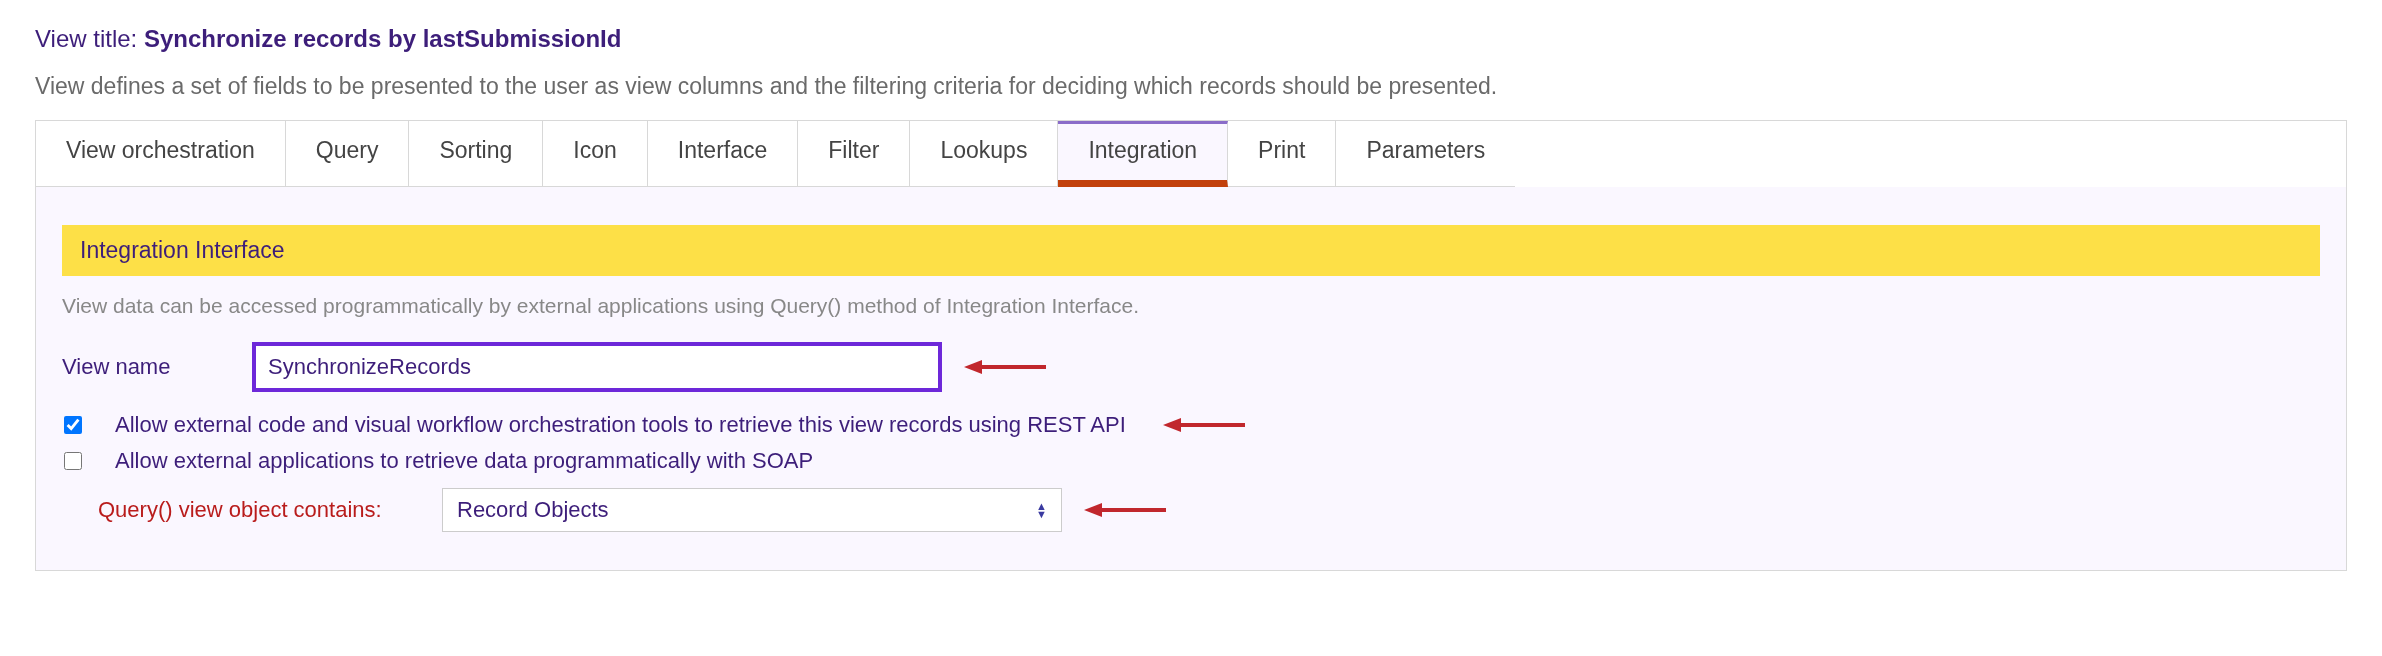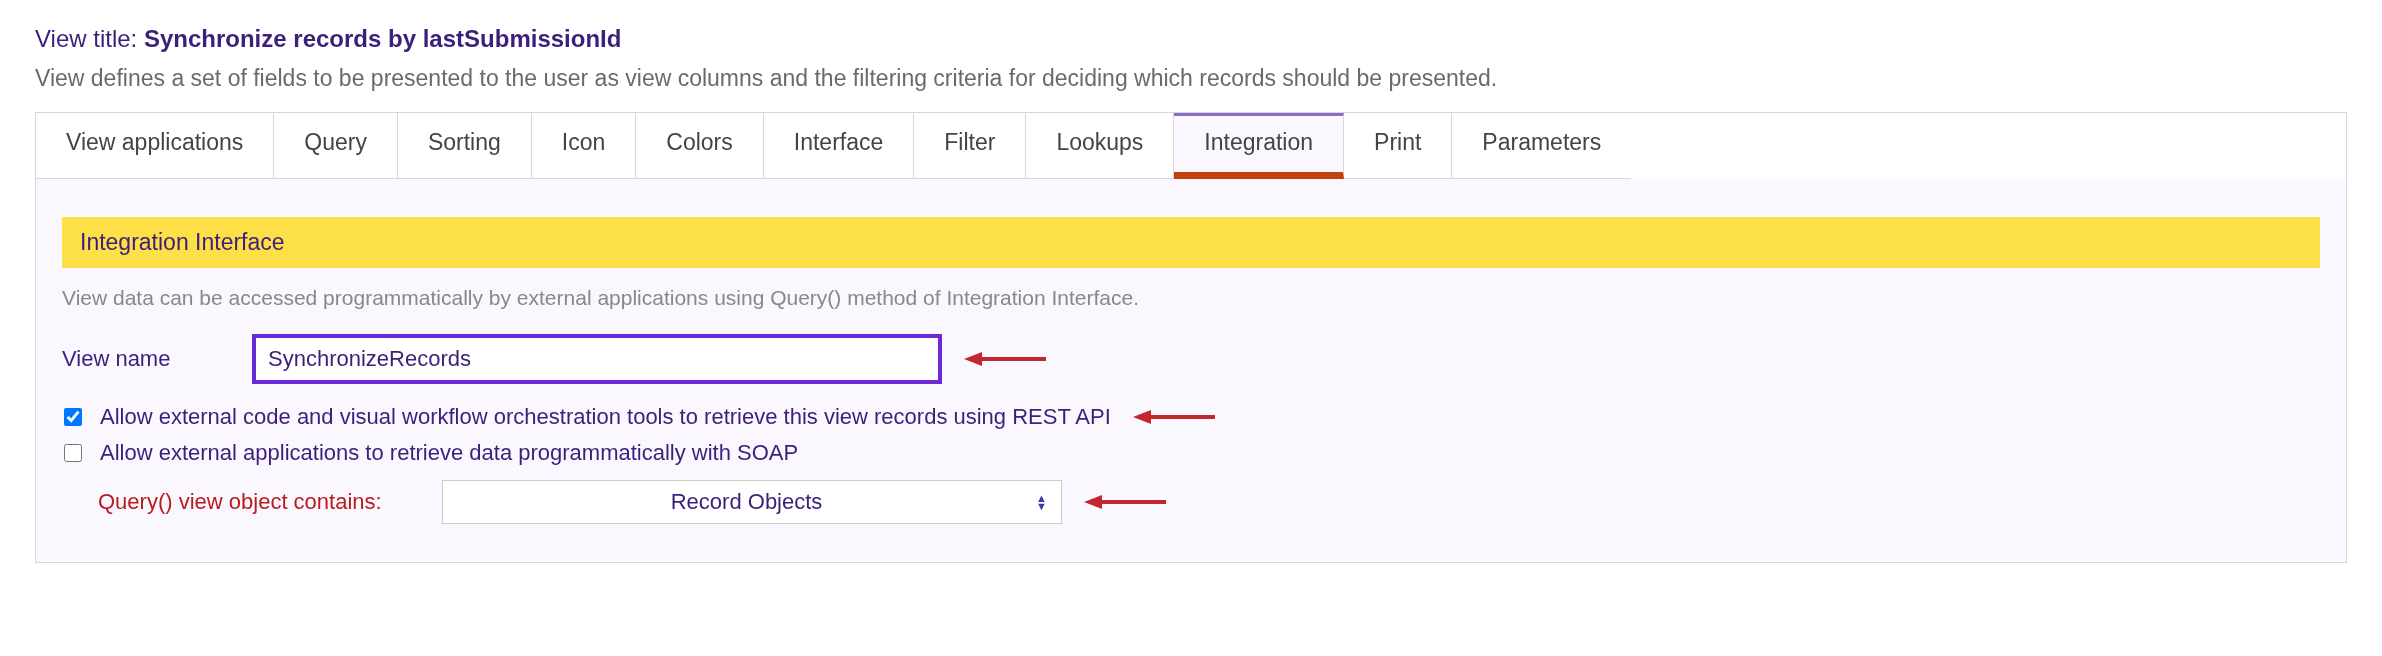--- a/index.html
+++ b/index.html
@@ -7,21 +7,21 @@
     font-family: -apple-system, BlinkMacSystemFont, "Segoe UI", Helvetica, Arial, sans-serif;
     font-size: 21px;
     color: #333;
     background: #fff;
     padding: 25px 35px;
     width: 2382px;
   }
   .heading-line {
     color: #3d1e7a;
     font-size: 24px;
-    margin-bottom: 12px;
+    margin-bottom: 20px;
   }
   .heading-line .title-value {
     font-weight: 700;
   }
   .description {
     color: #6a6a6a;
     font-size: 23px;
     margin-bottom: 20px;
   }
   .tabs {
@@ -80,20 +80,21 @@
     padding: 8px 12px;
     border: 4px solid #6d28d9;
     width: 690px;
     color: #3d1e7a;
     background: #fff;
   }
   .check-row {
     display: flex;
     align-items: center;
     margin-bottom: 10px;
+    gap: 15px;
   }
   .check-row input[type="checkbox"] {
     width: 18px;
     height: 18px;
     margin-right: 18px;
     margin-left: 2px;
   }
   .check-label {
     color: #3d1e7a;
     font-size: 22px;
@@ -115,21 +116,20 @@
     align-items: center;
     border: 1px solid #ccc;
     background: #fff;
     width: 620px;
     padding: 8px 14px;
   }
   .select-value {
     color: #3d1e7a;
     font-size: 22px;
     flex: 1;
-    text-align: center;
   }
   .select-arrows {
     display: flex;
     flex-direction: column;
     line-height: 8px;
     font-size: 11px;
     color: #3a3aa0;
   }
   
   .arrow-svg {
@@ -140,25 +140,24 @@
 </head>
 <body>
 
 <div class="heading-line">
   <span>View title: </span><span class="title-value">Synchronize records by lastSubmissionId</span>
 </div>
 
 <div class="description">View defines a set of fields to be presented to the user as view columns and the filtering criteria for deciding which records should be presented.</div>
 
 <div class="tabs">
-  <div class="tab"><span>View applications</span></div>
+  <div class="tab"><span>View orchestration</span></div>
   <div class="tab"><span>Query</span></div>
   <div class="tab"><span>Sorting</span></div>
   <div class="tab"><span>Icon</span></div>
-  <div class="tab"><span>Colors</span></div>
   <div class="tab"><span>Interface</span></div>
   <div class="tab"><span>Filter</span></div>
   <div class="tab"><span>Lookups</span></div>
   <div class="tab active"><span>Integration</span></div>
   <div class="tab"><span>Print</span></div>
   <div class="tab"><span>Parameters</span></div>
 </div>
 
 <div class="panel">
 

